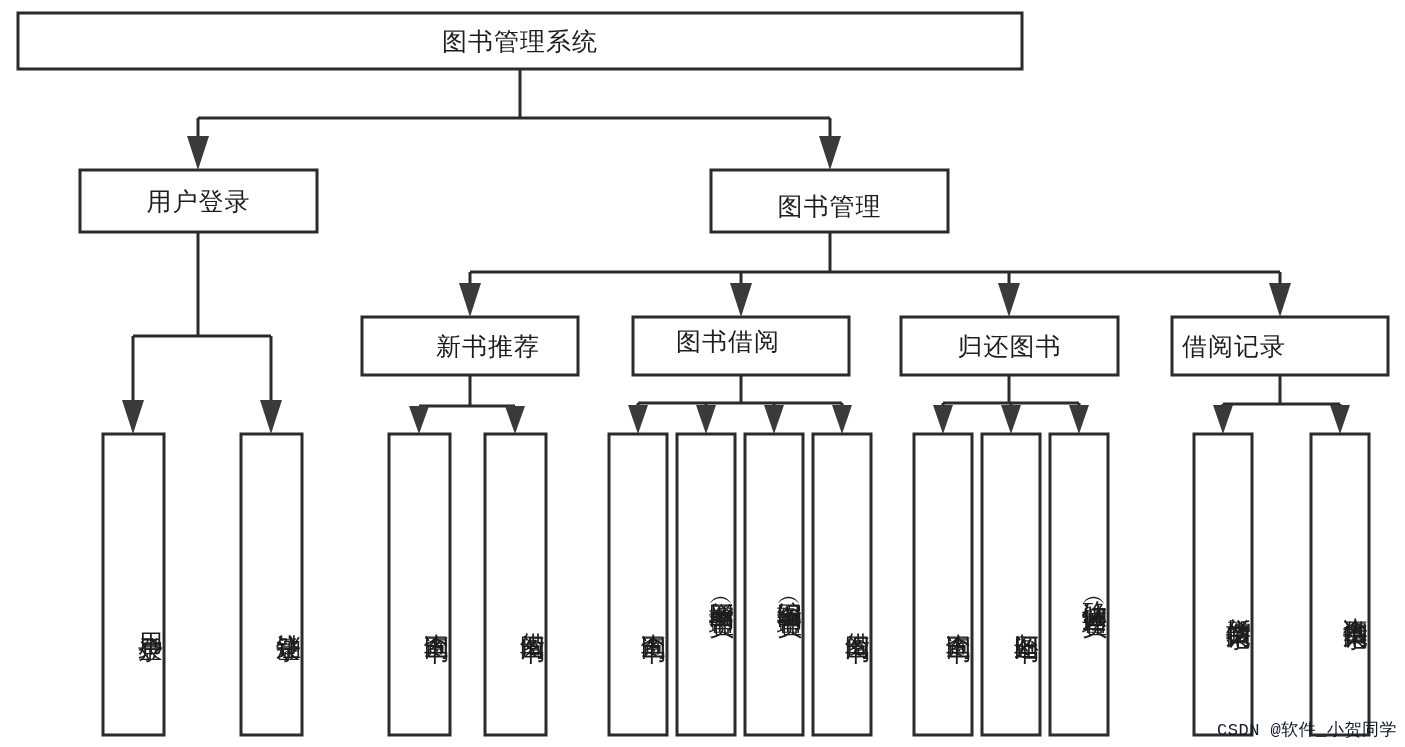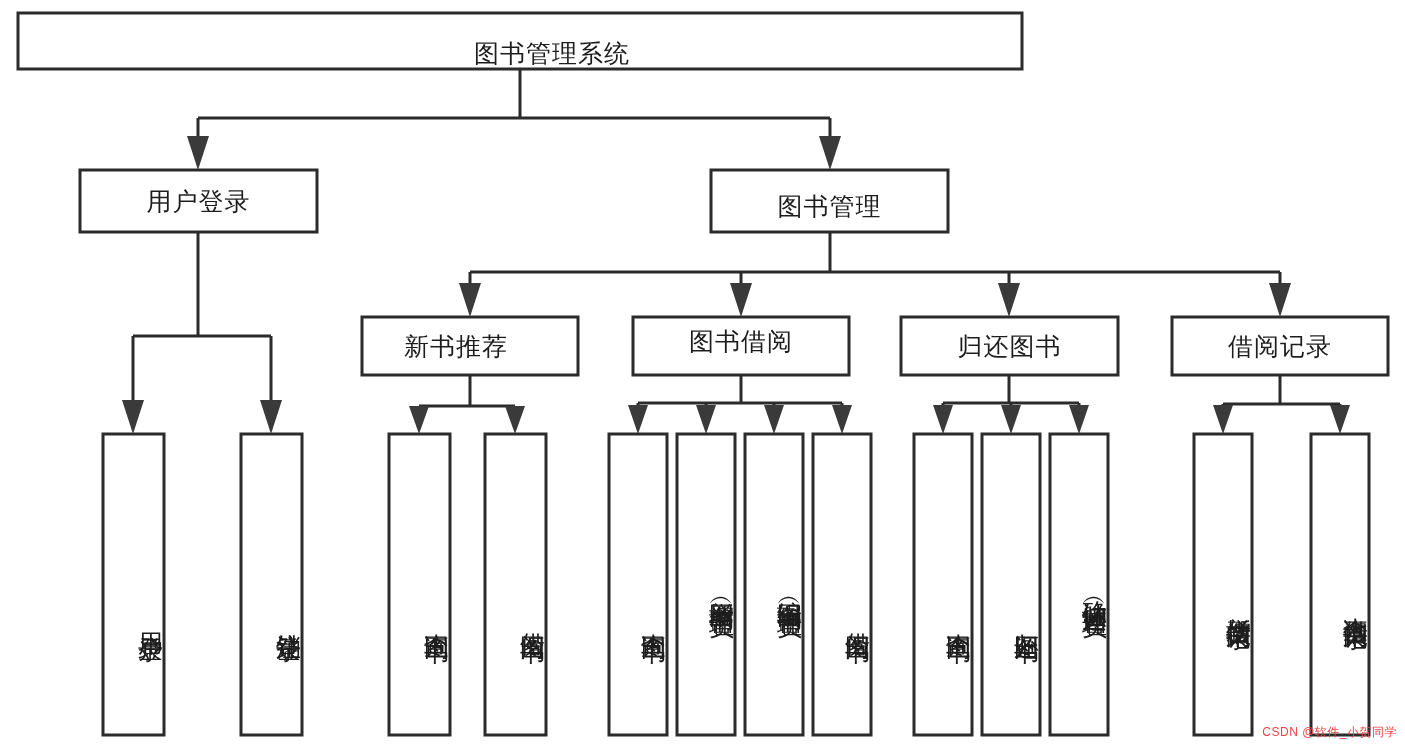--- a/index.html
+++ b/index.html
@@ -68,24 +68,24 @@
     color: #1d1d1d;
     white-space: nowrap;
     pointer-events: none;
     letter-spacing: 1px;
     font-family: "Liberation Sans", "DejaVu Sans", sans-serif;
   }
   .watermark {
     position: absolute;
     right: 8px;
     bottom: 6px;
-    font-size: 12px;
-    color: #ef4444;
+    font-size: 17px;
+    color: #0f172a;
     letter-spacing: 0.5px;
-    font-family: Liberation Sans, sans-serif;
+    font-family: Liberation Mono, monospace;
     pointer-events: none;
   }
 </style>
 </head>
 <body>
 
 <div id="diagram-root">
 
   <svg class="tree" viewBox="0 0 1405 747" xmlns="http://www.w3.org/2000/svg">
 
@@ -173,29 +173,29 @@
       <rect class="node-rect" x="745" y="434" width="58" height="301"></rect>
       <rect class="node-rect" x="813" y="434" width="58" height="301"></rect>
       <rect class="node-rect" x="914" y="434" width="58" height="301"></rect>
       <rect class="node-rect" x="982" y="434" width="58" height="301"></rect>
       <rect class="node-rect" x="1050" y="434" width="58" height="301"></rect>
       <rect class="node-rect" x="1194" y="434" width="58" height="301"></rect>
       <rect class="node-rect" x="1311" y="434" width="58" height="301"></rect>
     </g>
   </svg>
 
-  <div class="hlabel-box" style="left:18px; top:25px; width:1004px; height:56px;padding-left:32px;">图书管理系统</div>
+  <div class="hlabel-box" style="left:18px; top:13px; width:1004px; height:56px;">图书管理系统</div>
 
   <div class="hlabel-box" style="left:80px; top:170px; width:237px; height:62px;">用户登录</div>
   <div class="hlabel-box" style="left:711px; top:170px; width:237px; height:73px;">图书管理</div>
 
-  <div class="hlabel-box" style="left:348px; top:317px; width:216px; height:58px;">新书推荐</div>
-  <div class="hlabel-box" style="left:633px; top:317px; width:216px; height:48px;">图书借阅</div>
+  <div class="hlabel-box" style="left:380px; top:317px; width:216px; height:58px;">新书推荐</div>
+  <div class="hlabel-box" style="left:620px; top:317px; width:216px; height:48px;">图书借阅</div>
   <div class="hlabel-box" style="left:901px; top:317px; width:217px; height:58px;">归还图书</div>
-  <div class="hlabel-box" style="left:1172px; top:317px; width:216px; height:58px;border-radius:8px;">借阅记录</div>
+  <div class="hlabel-box" style="left:1126px; top:317px; width:216px; height:58px;border-radius:8px;">借阅记录</div>
 
   <div class="vlabel-box" style="left:103px; top:497px; width:61px; height:240px;">用户登录</div>
   <div class="vlabel-box" style="left:241px; top:497px; width:61px; height:240px;">注销登录</div>
   <div class="vlabel-box" style="left:389px; top:497px; width:61px; height:240px;">查询图书</div>
   <div class="vlabel-box" style="left:485px; top:497px; width:61px; height:240px;">借阅图书</div>
   <div class="vlabel-box" style="left:609px; top:497px; width:58px; height:240px;">查询图书</div>
   <div class="vlabel-box" style="left:677px; top:442px; width:58px; height:295px;">新增图书（管理员）</div>
   <div class="vlabel-box" style="left:745px; top:442px; width:58px; height:295px;">编辑图书（管理员）</div>
   <div class="vlabel-box" style="left:813px; top:497px; width:58px; height:240px;">借阅图书</div>
   <div class="vlabel-box" style="left:914px; top:497px; width:58px; height:240px;">查询图书</div>

